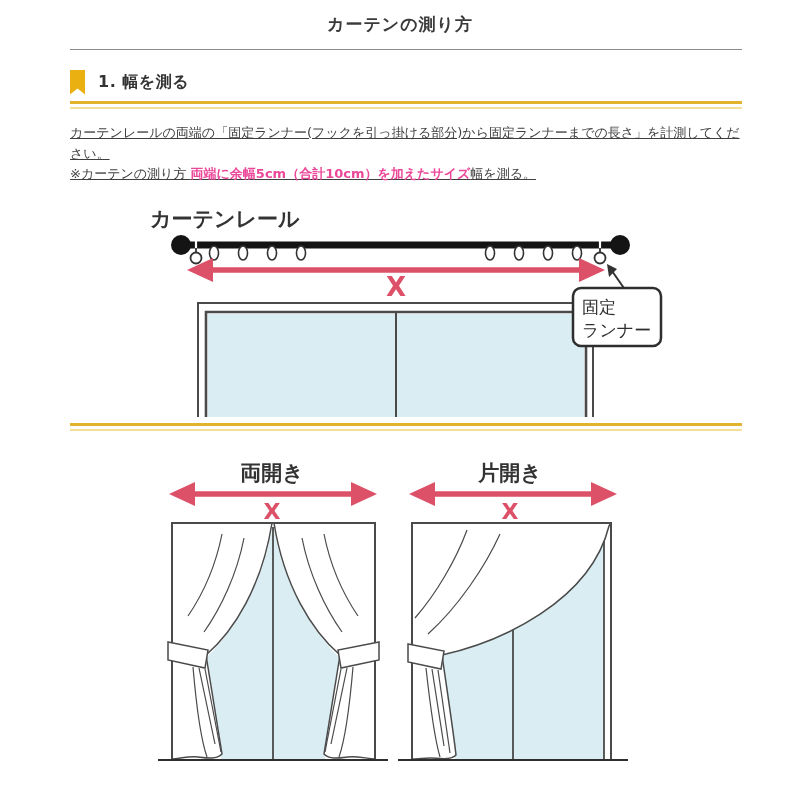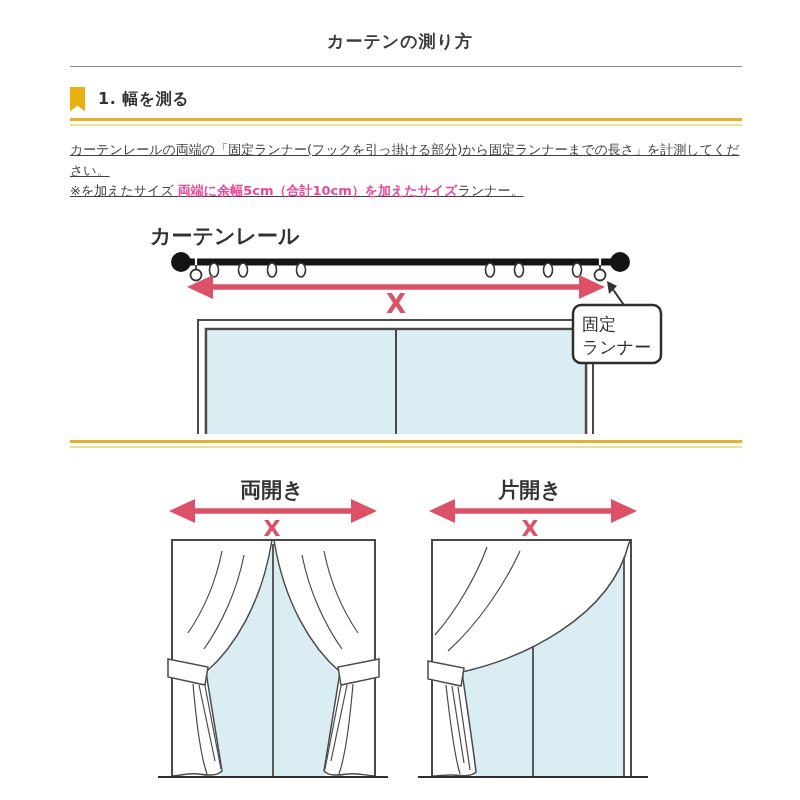--- a/index.html
+++ b/index.html
@@ -1,21 +1,21 @@
 <!DOCTYPE html>
 <html><head>
 <meta charset="utf-8">
 <style>
   html,body{margin:0;padding:0;background:#fff;}
   body{
     width:800px;height:800px;overflow:hidden;
     font-family:"DejaVu Sans","Liberation Sans",sans-serif;
     color:#3a3a3a;
   }
-  .page{padding-top:30px;}
+  .page{padding-top:13px;}
   .content{width:672px;margin-left:70px;}
   .page-title{
     text-align:center;font-size:17px;font-weight:bold;color:#3a3a3a;
     margin:0 0 0 0;letter-spacing:1px;
   }
   .title-divider{height:1px;background:#8c8c8c;margin-top:13px;}
   
   .sec-head{display:flex;align-items:center;margin-top:19px;height:26px;}
   .bookmark{
     width:15px;height:25px;background:#eaaf10;margin-right:13px;flex:none;
@@ -23,21 +23,21 @@
   }
   .sec-head h2{font-size:16px;font-weight:bold;margin:0;letter-spacing:.5px;color:#333;}
   .yellow-rule{margin-top:6px;}
   .yellow-rule .thick{height:3px;background:#e2b32c;}
   .yellow-rule .thin{height:2px;background:#f2e096;margin-top:3px;}
   
   .body-text{font-size:13px;line-height:1.58;margin:14px 0 0 0;color:#3f3f3f;text-decoration:underline;}
   .body-text b{font-weight:bold;color:#ec4899;}
   
   .figure1{margin-top:17px;line-height:0;}
-  .figures2{display:flex;gap:20px;margin-left:80px;margin-top:21px;line-height:0;}
+  .figures2{display:flex;margin-left:80px;margin-top:21px;line-height:0;}
   svg text{font-family:"DejaVu Sans","Liberation Sans",sans-serif;}
   .svg-title{font-size:21px;font-weight:bold;fill:#333;}
   .svg-x{font-size:22px;font-weight:bold;fill:#dc5168;}
   .svg-callout{font-size:17px;fill:#2e2e2e;}
 </style>
 </head>
 <body>
 
 <div class="page">
 
@@ -49,21 +49,21 @@
       <span class="bookmark"></span>
       <h2>1. 幅を測る</h2>
     </div>
     <div class="yellow-rule">
       <div class="thick"></div>
         <div class="thin"></div>
     </div>
 
     <p class="body-text">
       <span>カーテンレールの両端の「固定ランナー(フックを引っ掛ける部分)から固定ランナーまでの長さ」を計測してください。</span><br>
-      <span>※を加えたサイズ </span><b>両端に余幅5cm（合計10cm）を加えたサイズ</b><span>ランナー。</span>
+      <span>※カーテンの測り方 </span><b>両端に余幅5cm（合計10cm）を加えたサイズ</b><span>幅を測る。</span>
     </p>
 
     <div class="figure1">
       <svg width="672" height="215" viewBox="70 170 672 215">
 
         <text x="150" y="194" class="svg-title">カーテンレール</text>
 
         <rect x="208" y="282" width="376" height="103" fill="#d9edf2"></rect>
         <path d="M198,385 L198,271 L593,271 L593,385" fill="none" stroke="#4a4a4a" stroke-width="2"></path>
         <path d="M206,385 L206,280 L586,280 L586,385" fill="none" stroke="#4a4a4a" stroke-width="2.6"></path>

